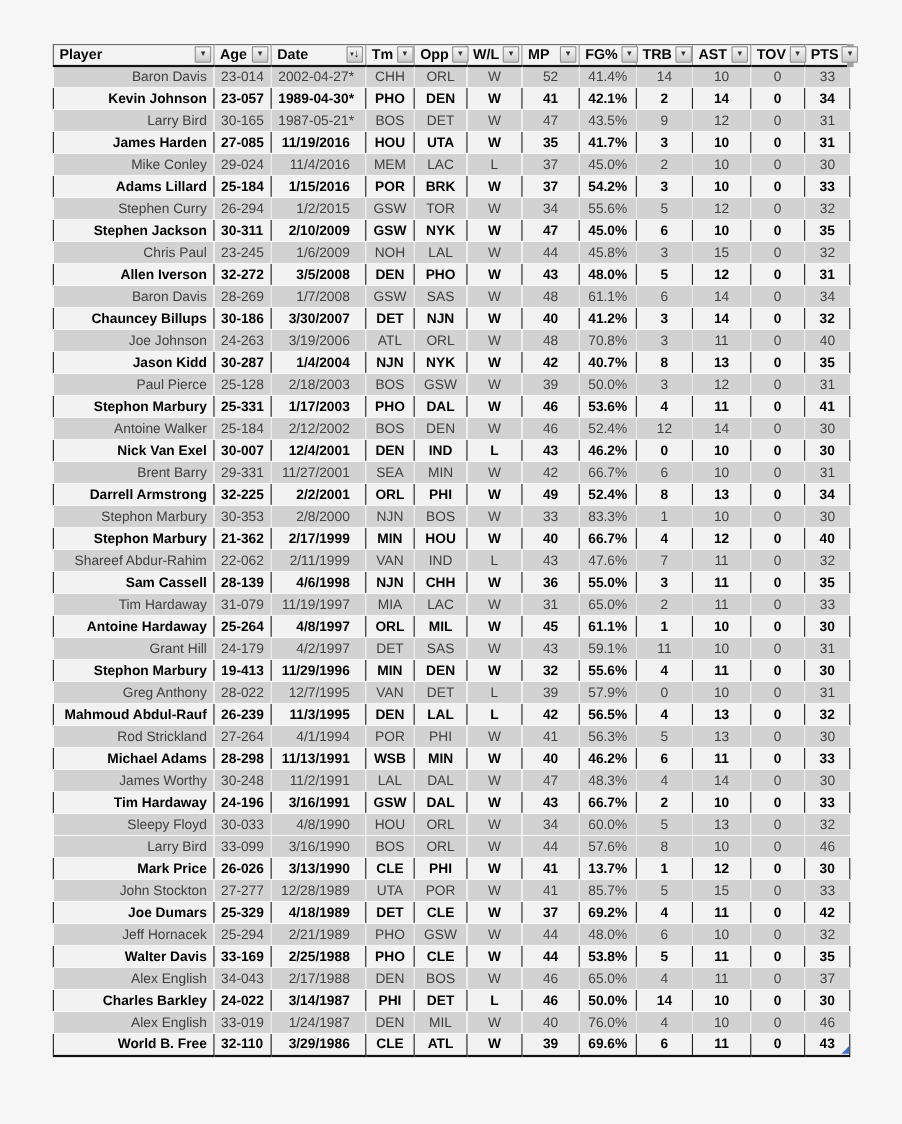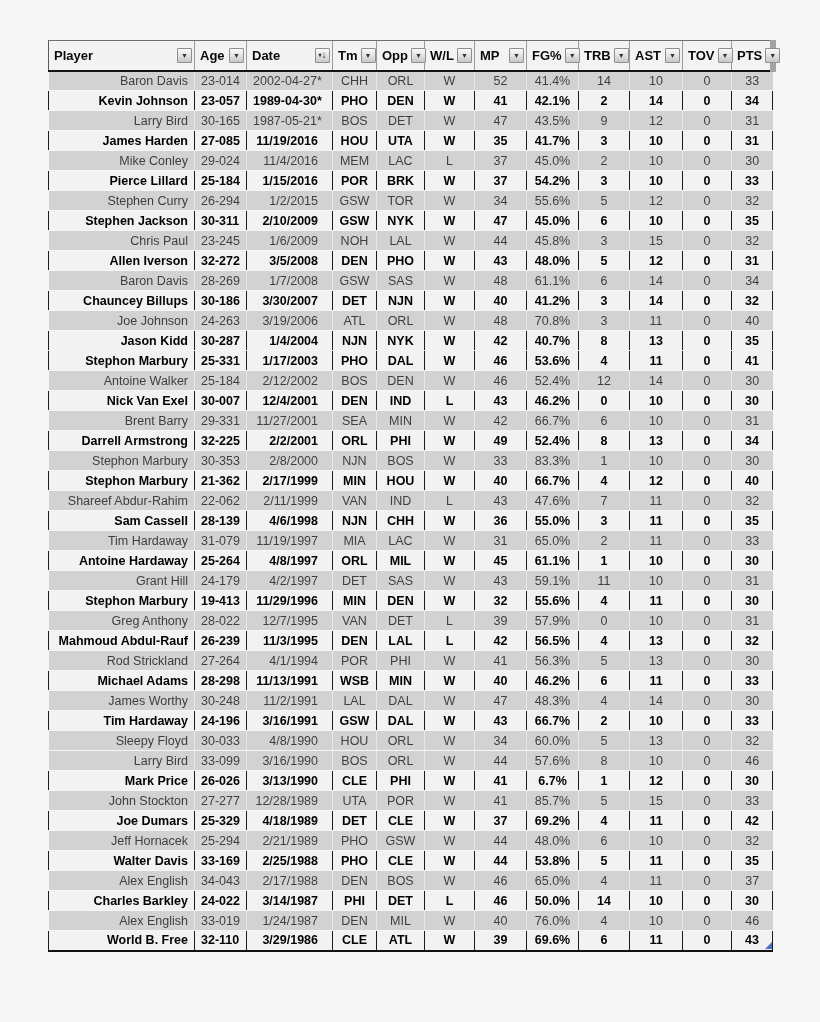--- a/index.html
+++ b/index.html
@@ -16,21 +16,21 @@
     left: 48px;
     top: 40px;
     width: 724px;
   }
   table.stats {
     border-collapse: collapse;
     table-layout: fixed;
     width: 724px;
   }
   thead th {
-    height: 30px;
+    height: 19px;
     background: #f3f3f3;
     border-top: 1px solid #6e6e6e;
     border-bottom: 2px solid #141414;
     border-left: 1px solid #9a9a9a;
     padding: 0 2px 0 5px;
     font-size: 13px;
     font-weight: bold;
     color: #0a0a0a;
     text-align: left;
     box-sizing: border-box;
@@ -263,21 +263,21 @@
           <td class="ac">LAC</td>
           <td class="ac">L</td>
           <td class="ac">37</td>
           <td class="ac">45.0%</td>
           <td class="ac">2</td>
           <td class="ac">10</td>
           <td class="ac">0</td>
           <td class="ac">30</td>
         </tr>
         <tr class="light">
-          <td class="al">Pierce Lillard</td>
+          <td class="al">Adams Lillard</td>
           <td class="ar">25-184</td>
           <td class="ad">1/15/2016</td>
           <td class="ac">POR</td>
           <td class="ac">BRK</td>
           <td class="ac">W</td>
           <td class="ac">37</td>
           <td class="ac">54.2%</td>
           <td class="ac">3</td>
           <td class="ac">10</td>
           <td class="ac">0</td>
@@ -387,20 +387,34 @@
           <td class="ad">1/4/2004</td>
           <td class="ac">NJN</td>
           <td class="ac">NYK</td>
           <td class="ac">W</td>
           <td class="ac">42</td>
           <td class="ac">40.7%</td>
           <td class="ac">8</td>
           <td class="ac">13</td>
           <td class="ac">0</td>
           <td class="ac">35</td>
+        </tr>
+        <tr class="shade">
+          <td class="al">Paul Pierce</td>
+          <td class="ar">25-128</td>
+          <td class="ad">2/18/2003</td>
+          <td class="ac">BOS</td>
+          <td class="ac">GSW</td>
+          <td class="ac">W</td>
+          <td class="ac">39</td>
+          <td class="ac">50.0%</td>
+          <td class="ac">3</td>
+          <td class="ac">12</td>
+          <td class="ac">0</td>
+          <td class="ac">31</td>
         </tr>
         <tr class="light">
           <td class="al">Stephon Marbury</td>
           <td class="ar">25-331</td>
           <td class="ad">1/17/2003</td>
           <td class="ac">PHO</td>
           <td class="ac">DAL</td>
           <td class="ac">W</td>
           <td class="ac">46</td>
           <td class="ac">53.6%</td>
@@ -690,21 +704,21 @@
           <td class="ac">46</td>
         </tr>
         <tr class="light">
           <td class="al">Mark Price</td>
           <td class="ar">26-026</td>
           <td class="ad">3/13/1990</td>
           <td class="ac">CLE</td>
           <td class="ac">PHI</td>
           <td class="ac">W</td>
           <td class="ac">41</td>
-          <td class="ac">6.7%</td>
+          <td class="ac">13.7%</td>
           <td class="ac">1</td>
           <td class="ac">12</td>
           <td class="ac">0</td>
           <td class="ac">30</td>
         </tr>
         <tr class="shade">
           <td class="al">John Stockton</td>
           <td class="ar">27-277</td>
           <td class="ad">12/28/1989</td>
           <td class="ac">UTA</td>

